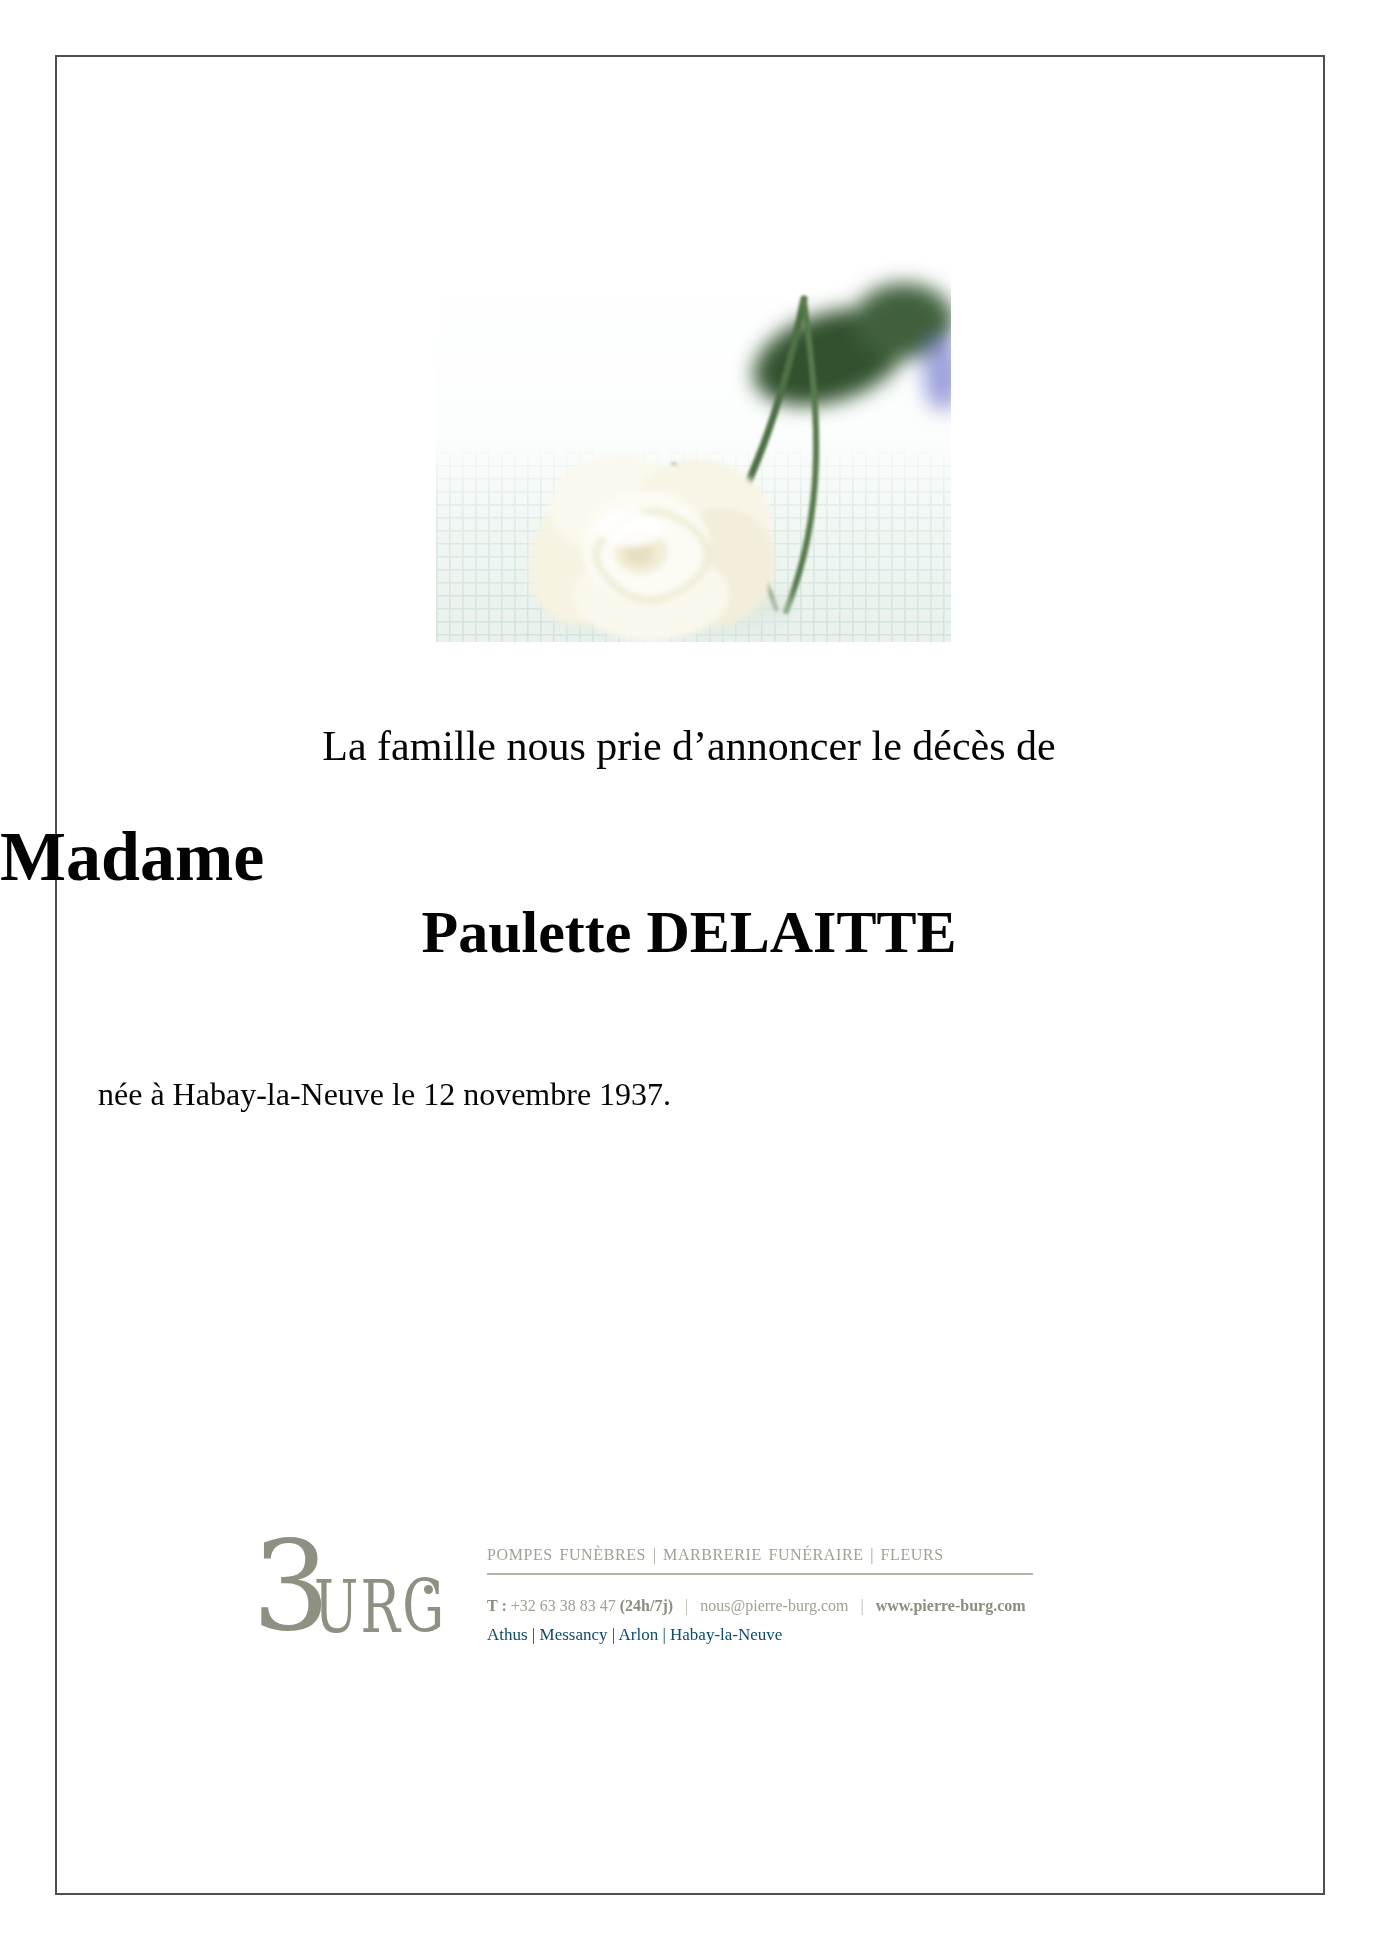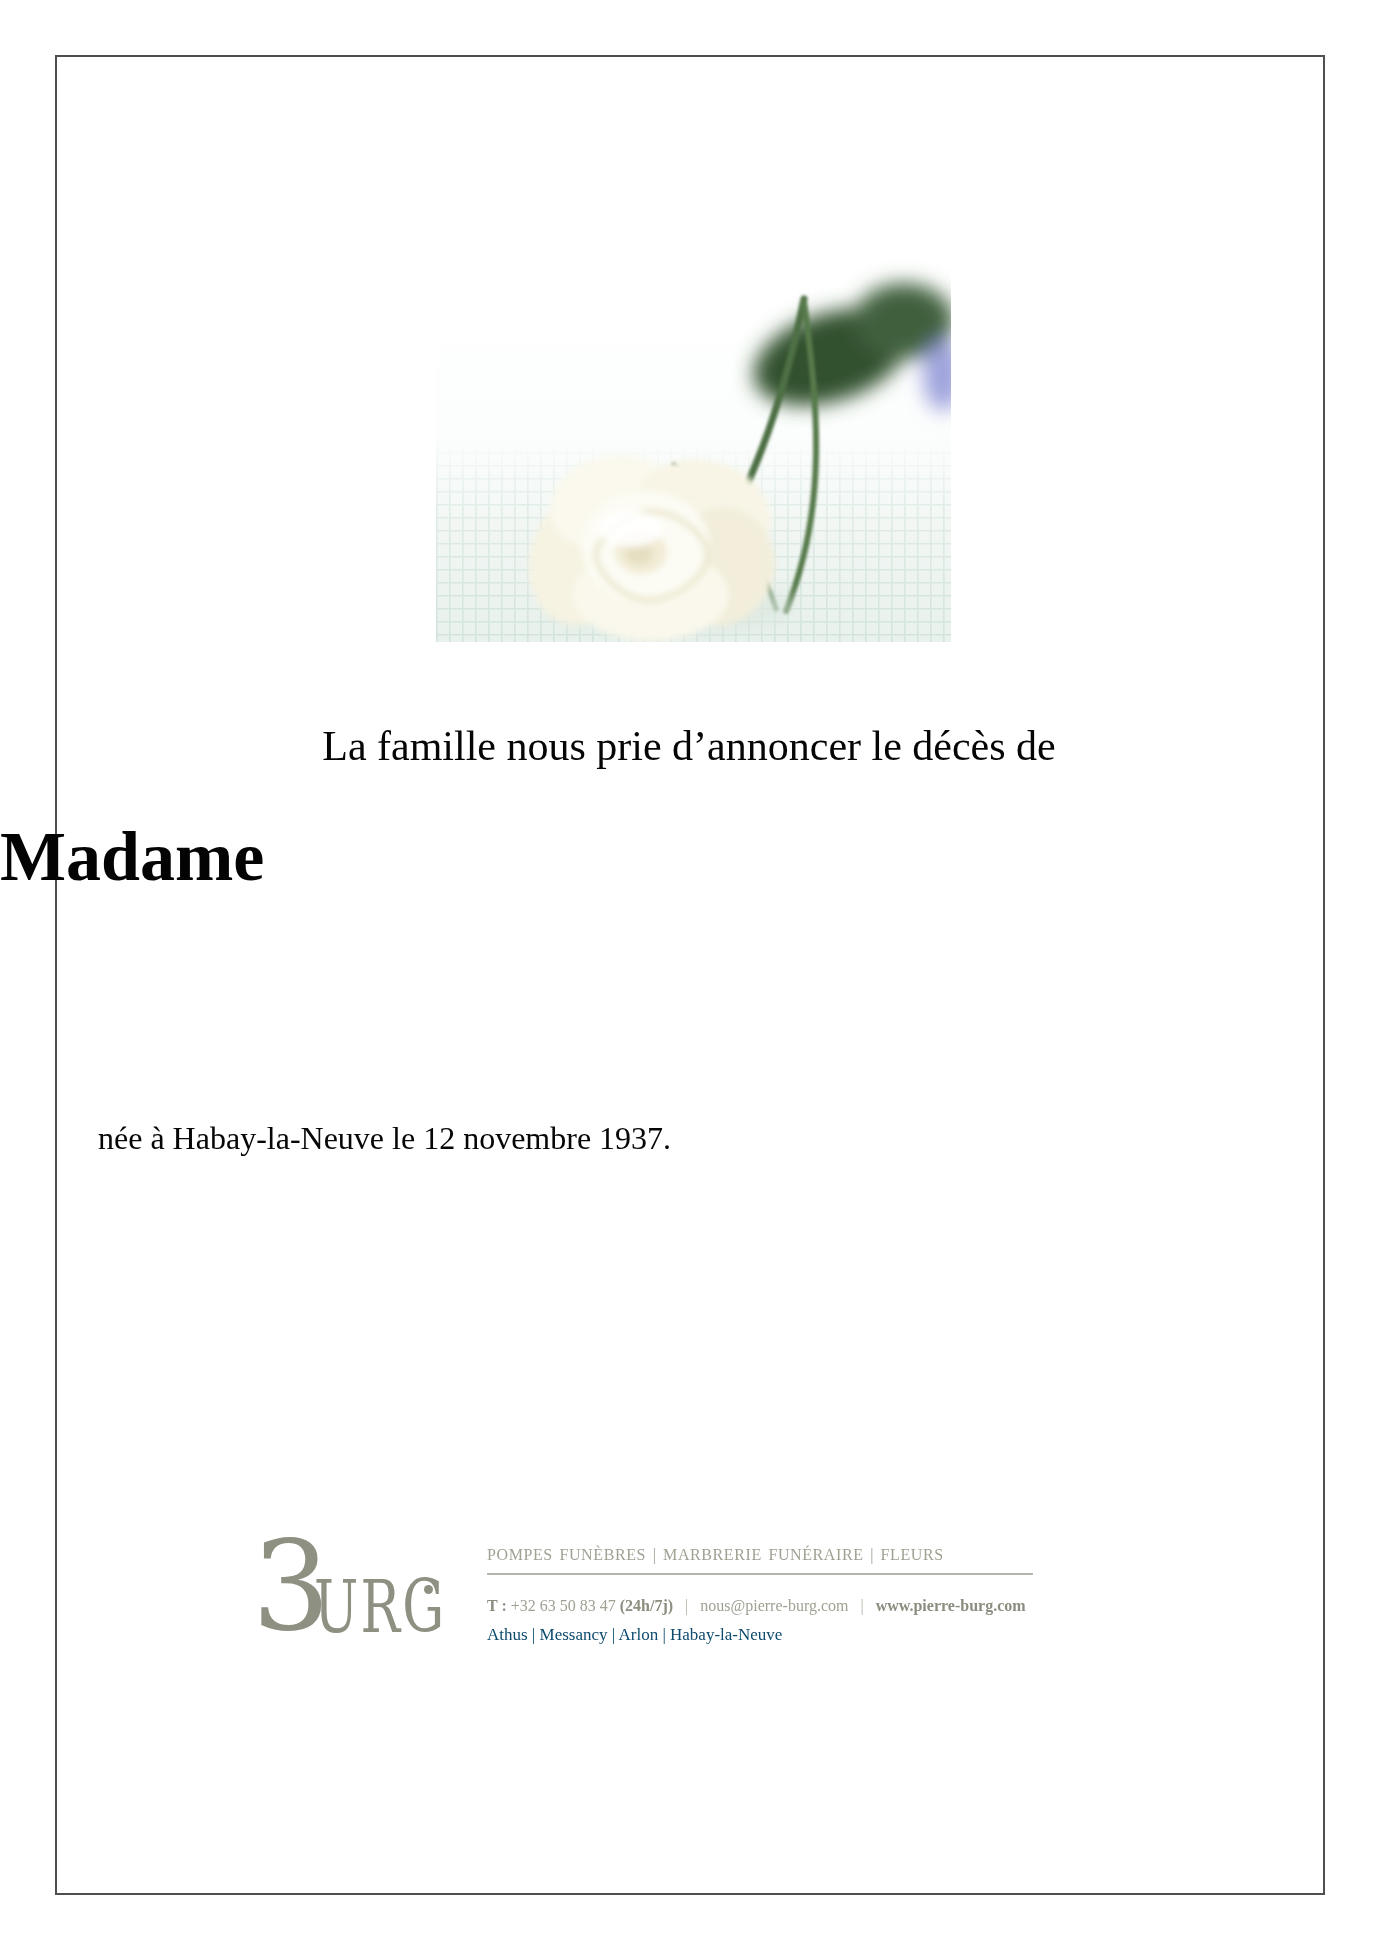--- a/index.html
+++ b/index.html
@@ -9,21 +9,21 @@
         border:2px solid #4f4f4f;box-sizing:content-box;}
   .photo-wrap{position:absolute;left:436px;top:257px;width:515px;height:385px;}
   .photo-wrap svg{display:block;}
   .intro{position:absolute;left:0;top:722px;width:1378px;text-align:center;
         font-size:42px;line-height:48px;color:#050505;}
   .title-madame{position:absolute;left:0;top:818px;width:1378px;
         font-size:70px;line-height:78px;font-weight:bold;color:#030303;}
   .title-name{position:absolute;left:0;top:898px;width:1378px;text-align:center;
         font-size:60px;line-height:68px;font-weight:bold;color:#030303;}
   .body-text{position:absolute;left:98px;top:1069px;width:1190px;
-        font-size:32px;line-height:50px;color:#060606;margin-top:44px;}
+        font-size:32px;line-height:50px;color:#060606;}
   .body-text .line{white-space:nowrap;}
   
   .logo-initial{position:absolute;left:252px;top:1525px;font-family:"DejaVu Serif", serif;
         font-size:123px;line-height:123px;color:#8e9181;}
   .logo-letters{position:absolute;left:314px;top:1570px;font-family:"DejaVu Serif", serif;
         font-size:73px;line-height:73px;letter-spacing:3px;color:#8e9181;
         transform:scaleX(0.72);transform-origin:left bottom;}
   .logo-dot{position:absolute;left:424px;top:1585px;width:9px;height:9px;border-radius:50%;
         background:#8e9181;}
   .ft{font-family:Liberation Serif, serif;}
@@ -104,36 +104,37 @@
         <ellipse cx="203" cy="296" rx="14" ry="12" fill="#e6dfc2"></ellipse>
         <ellipse cx="195" cy="272" rx="32" ry="18" fill="#ffffff" opacity="0.85"></ellipse>
       </g>
     </svg>
   </div>
 
   <div class="intro">La famille nous prie d’annoncer le décès de</div>
 
   <div class="title-madame">Madame</div>
 
+  <div class="title-name">Paulette DELAITTE</div>
 
   <div class="body-text">
     <div class="line">née à Habay-la-Neuve le 12 novembre 1937.</div>
   </div>
 
   <div class="logo-initial">3</div>
   <div class="logo-letters">URG</div>
   <div class="logo-dot"></div>
 
   <div class="svc-line ft">POMPES FUNÈBRES | MARBRERIE FUNÉRAIRE | FLEURS</div>
 
   <div class="footer-rule"></div>
 
   <div class="contact-line ft">
     <span class="b">T :</span>
-    <span>+32 63 50 83 47</span>
+    <span>+32 63 38 83 47</span>
     <span class="b">(24h/7j)</span>
     <span class="sep">|</span>
     <span>nous@pierre-burg.com</span>
     <span class="sep">|</span>
     <span class="b">www.pierre-burg.com</span>
   </div>
 
   <div class="cities-line ft">Athus | Messancy | Arlon | Habay-la-Neuve</div>
 
 </div>

